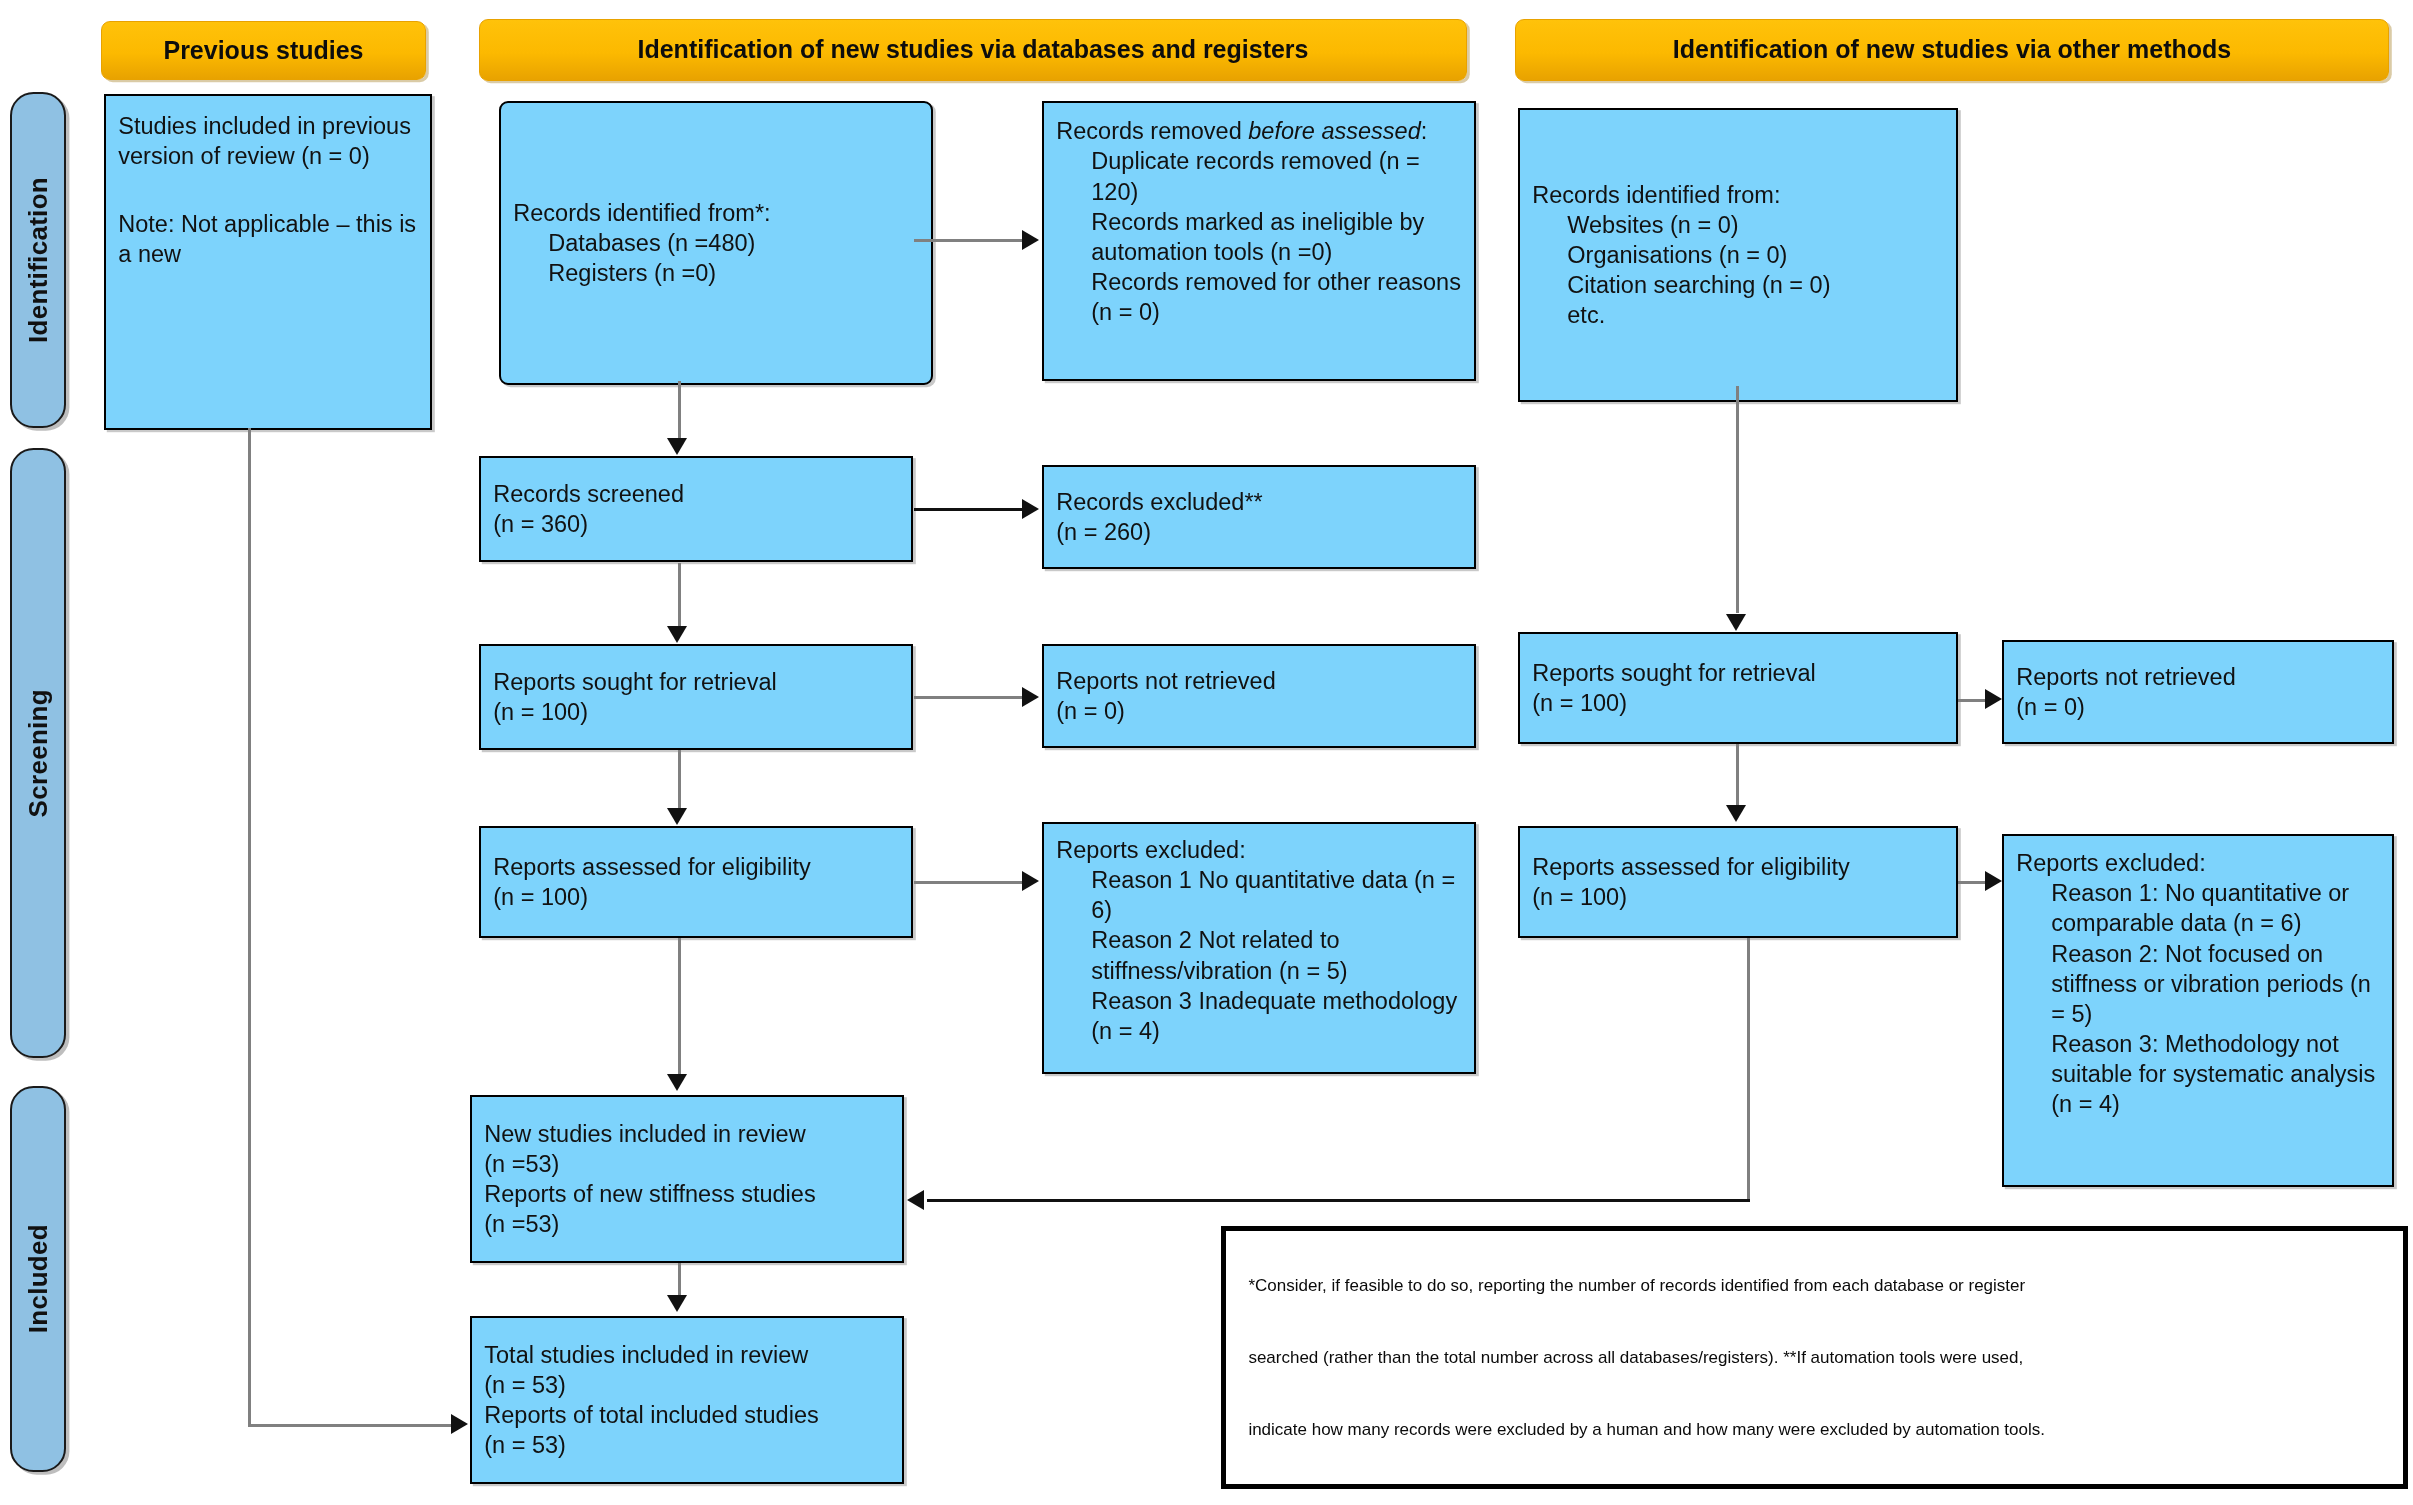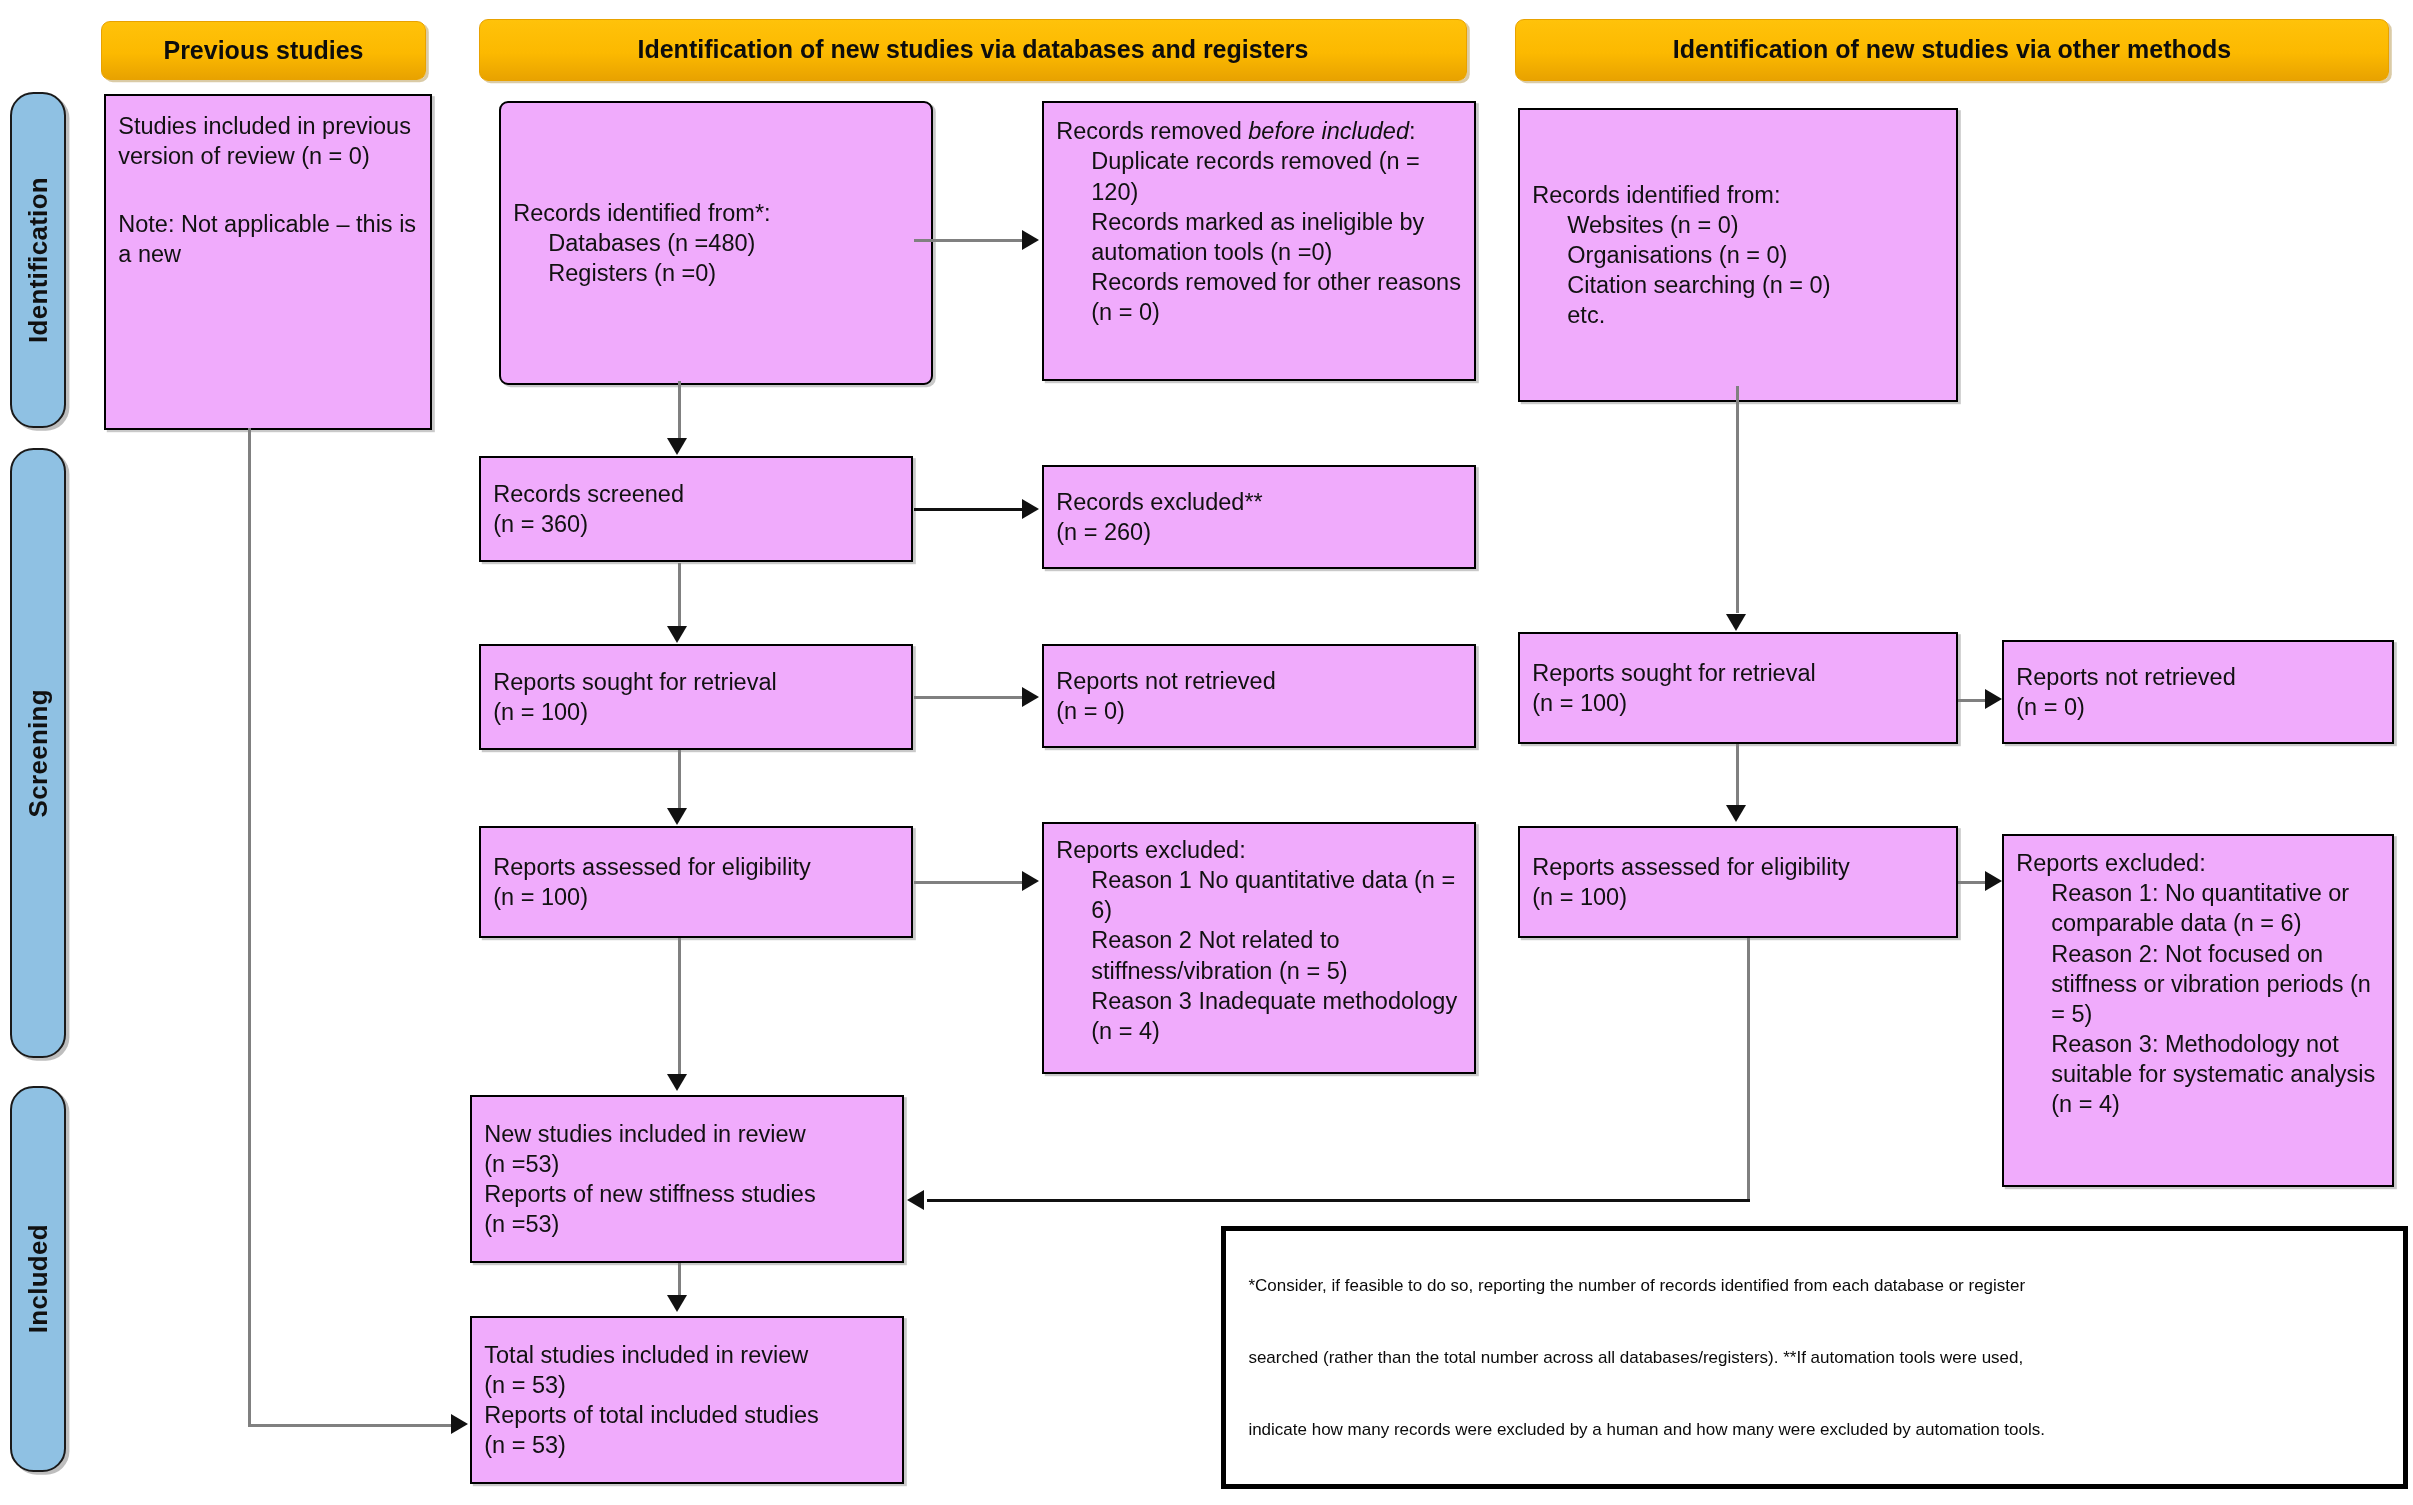--- a/index.html
+++ b/index.html
@@ -56,21 +56,21 @@
   .col-header .col-header-label {
     font-weight: bold;
     font-size: 25px;
     color: #0d0d0d;
     white-space: nowrap;
   }
 
   
   .box {
     position: absolute;
-    background: #f0abfc;
+    background: #7dd3fc;
     border: 2.2px solid #000000;
     box-sizing: border-box;
     display: flex;
     flex-direction: column;
     justify-content: center;
     padding: 5.6px 12.3px;
     box-shadow: 2.8px 2.2px 0 rgba(60,60,60,0.28);
   }
   .box .box-text {
     font-size: 23.5px;
@@ -178,21 +178,21 @@
     <div class="box-text">Note: Not applicable – this is a new</div>
   </div>
 
   <div class="box" style="left:499px; top:101px; width:434px; height:284px;border-radius:9px;">
     <div class="box-text">Records identified from*:</div>
     <div class="box-sub">Databases (n =480)</div>
     <div class="box-sub">Registers (n =0)</div>
   </div>
 
   <div class="box" style="left:1042px; top:101px; width:434px; height:280px; justify-content:flex-start; padding-top:13.4px;">
-    <div class="box-text"><span>Records removed </span><span class="ital">before included</span><span>:</span></div>
+    <div class="box-text"><span>Records removed </span><span class="ital">before assessed</span><span>:</span></div>
     <div class="box-sub">Duplicate records removed (n = 120)</div>
     <div class="box-sub">Records marked as ineligible by automation tools (n =0)</div>
     <div class="box-sub">Records removed for other reasons (n = 0)</div>
   </div>
 
   <div class="box" style="left:479px; top:456px; width:434px; height:106px;">
     <div class="box-text">Records screened</div>
     <div class="box-text">(n = 360)</div>
   </div>
 

